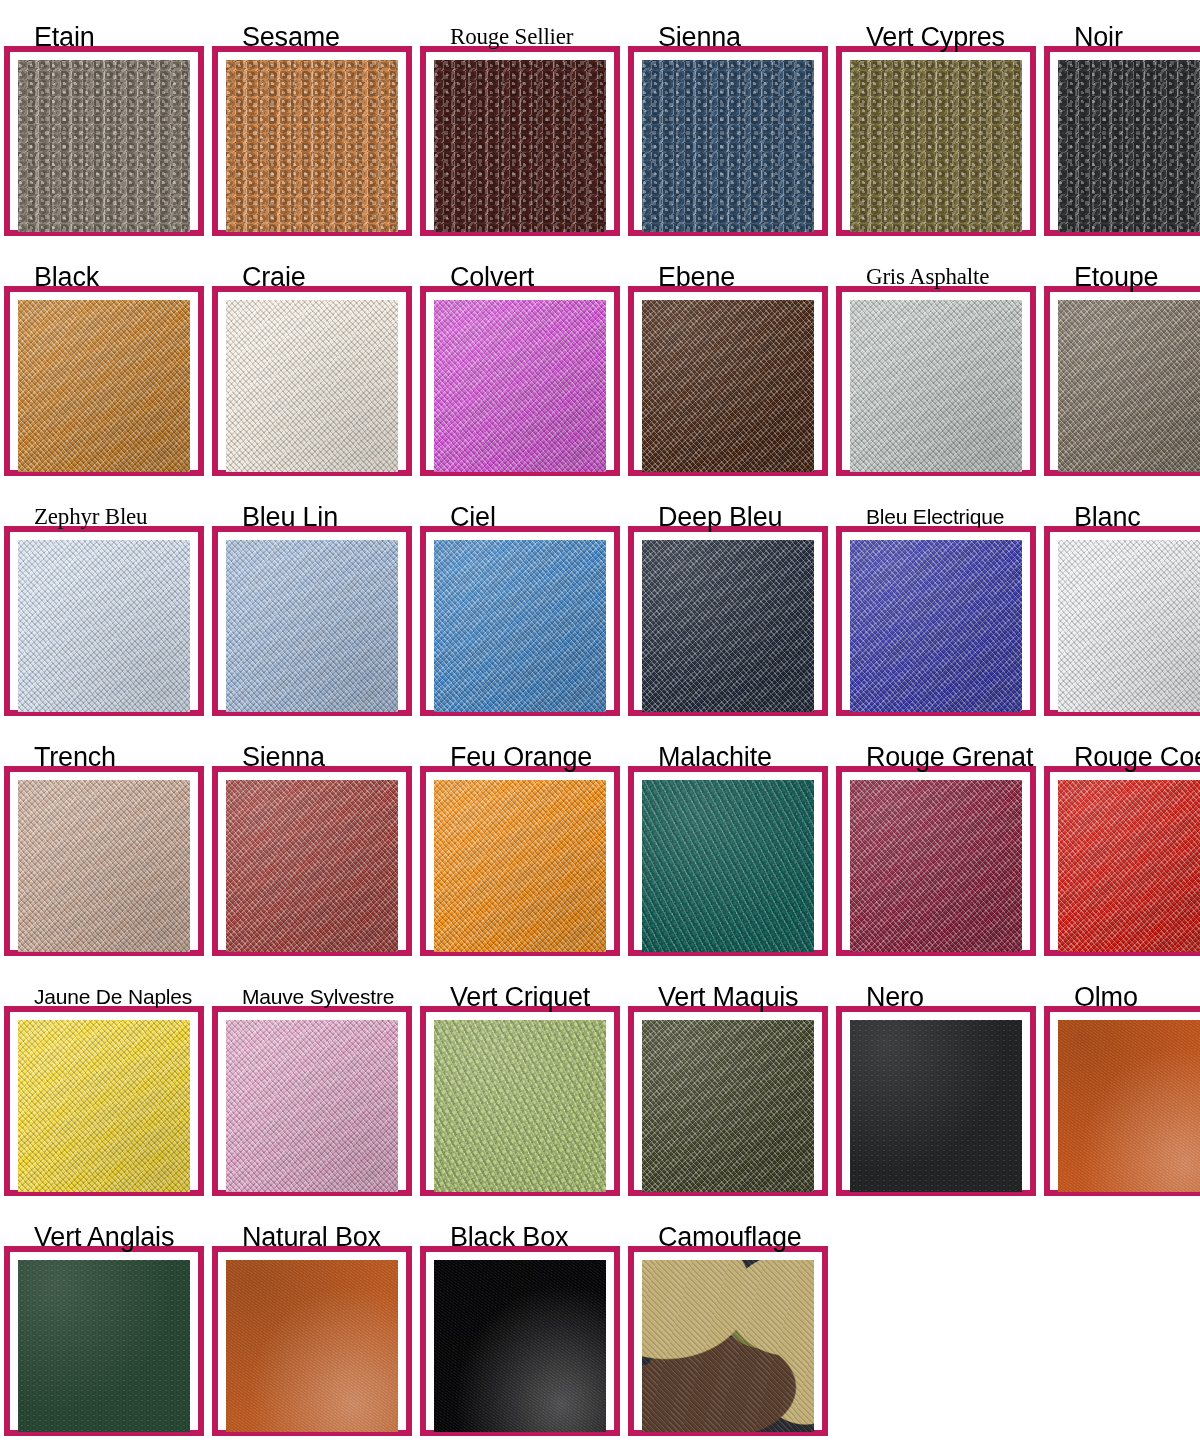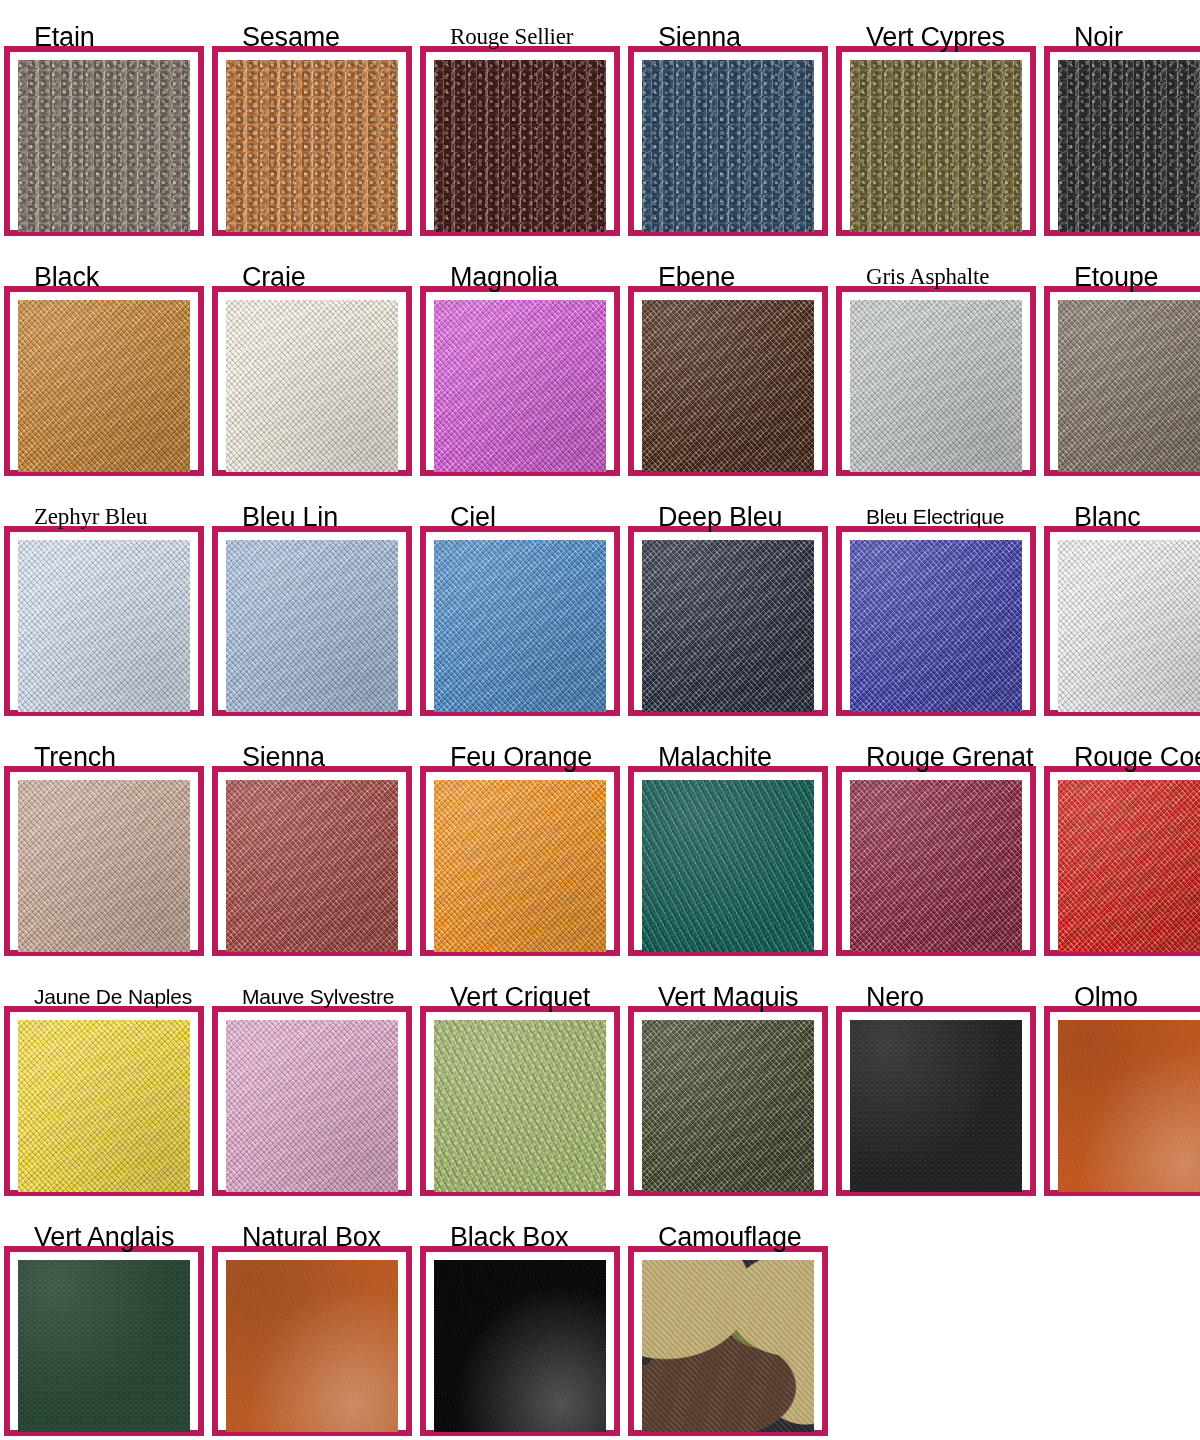--- a/index.html
+++ b/index.html
@@ -256,21 +256,21 @@
       </div>
     </div>
     <div class="cell">
       <div class="card">
         <div class="label ">Craie</div>
         <div class="swatch g-epsom" style="background-color: rgb(244, 236, 225);"></div>
       </div>
     </div>
     <div class="cell">
       <div class="card">
-        <div class="label ">Magnolia</div>
+        <div class="label ">Colvert</div>
         <div class="swatch g-epsom" style="background-color: rgb(217, 93, 219);"></div>
       </div>
     </div>
     <div class="cell">
       <div class="card">
         <div class="label ">Ebene</div>
         <div class="swatch g-epsom" style="background-color: rgb(76, 42, 24);"></div>
       </div>
     </div>
     <div class="cell">

